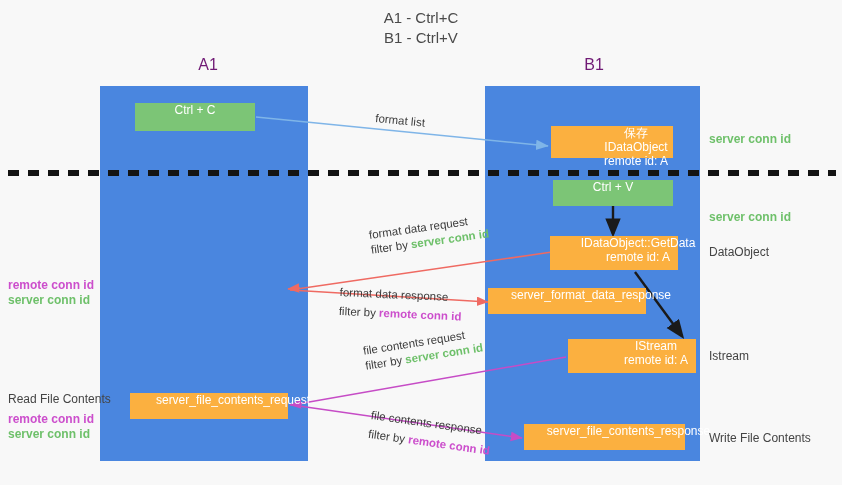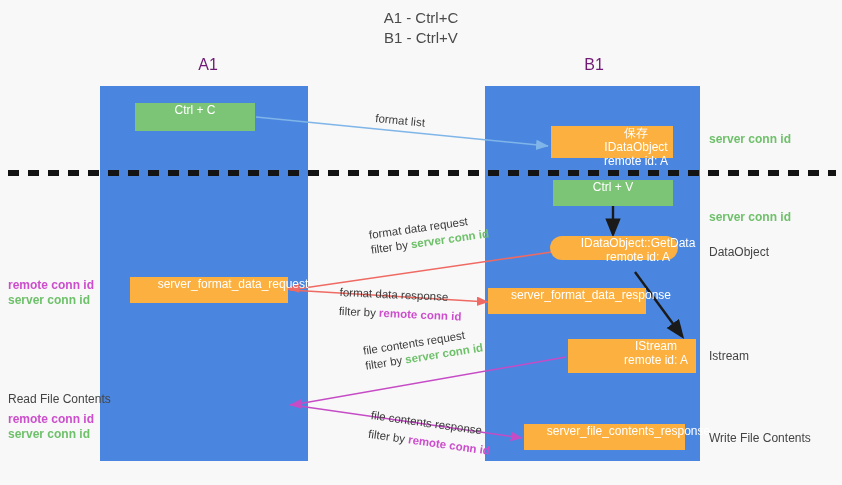--- a/index.html
+++ b/index.html
@@ -161,38 +161,38 @@
 
   <div class="box orange" style="left:551px; top:126px; width:122px; height:32px;">
     <span class="two-line">保存IDataObject
 remote id: A</span>
   </div>
 
   <div class="box green" style="left:553px; top:180px; width:120px; height:26px;">
     <span>Ctrl + V</span>
   </div>
 
-  <div class="box orange" style="left:550px; top:236px; width:128px; height:24px;border-radius:14px;">
+  <div class="box orange" style="left:550px; top:236px; width:128px; height:34px;">
     <span class="two-line">IDataObject::GetData
 remote id: A</span>
   </div>
 
-  <div class="box orange" style="left:130px; top:277px; width:158px; height:26px;">
-    <span>server_format_data_request</span>
-  </div>
 
   <div class="box orange" style="left:488px; top:288px; width:158px; height:26px;">
     <span>server_format_data_response</span>
   </div>
 
   <div class="box orange" style="left:568px; top:339px; width:128px; height:34px;">
     <span class="two-line">IStream
 remote id: A</span>
   </div>
 
+  <div class="box orange" style="left:130px; top:393px; width:158px; height:26px;">
+    <span>server_file_contents_request</span>
+  </div>
 
   <div class="box orange" style="left:524px; top:424px; width:161px; height:26px;">
     <span>server_file_contents_response</span>
   </div>
 
   <div class="cap" style="left:376px; top:111px; transform: rotate(5.5deg);">
     <span>format list</span>
   </div>
 
   <div class="cap" style="left:368px; top:228px; transform: rotate(-8deg);">

